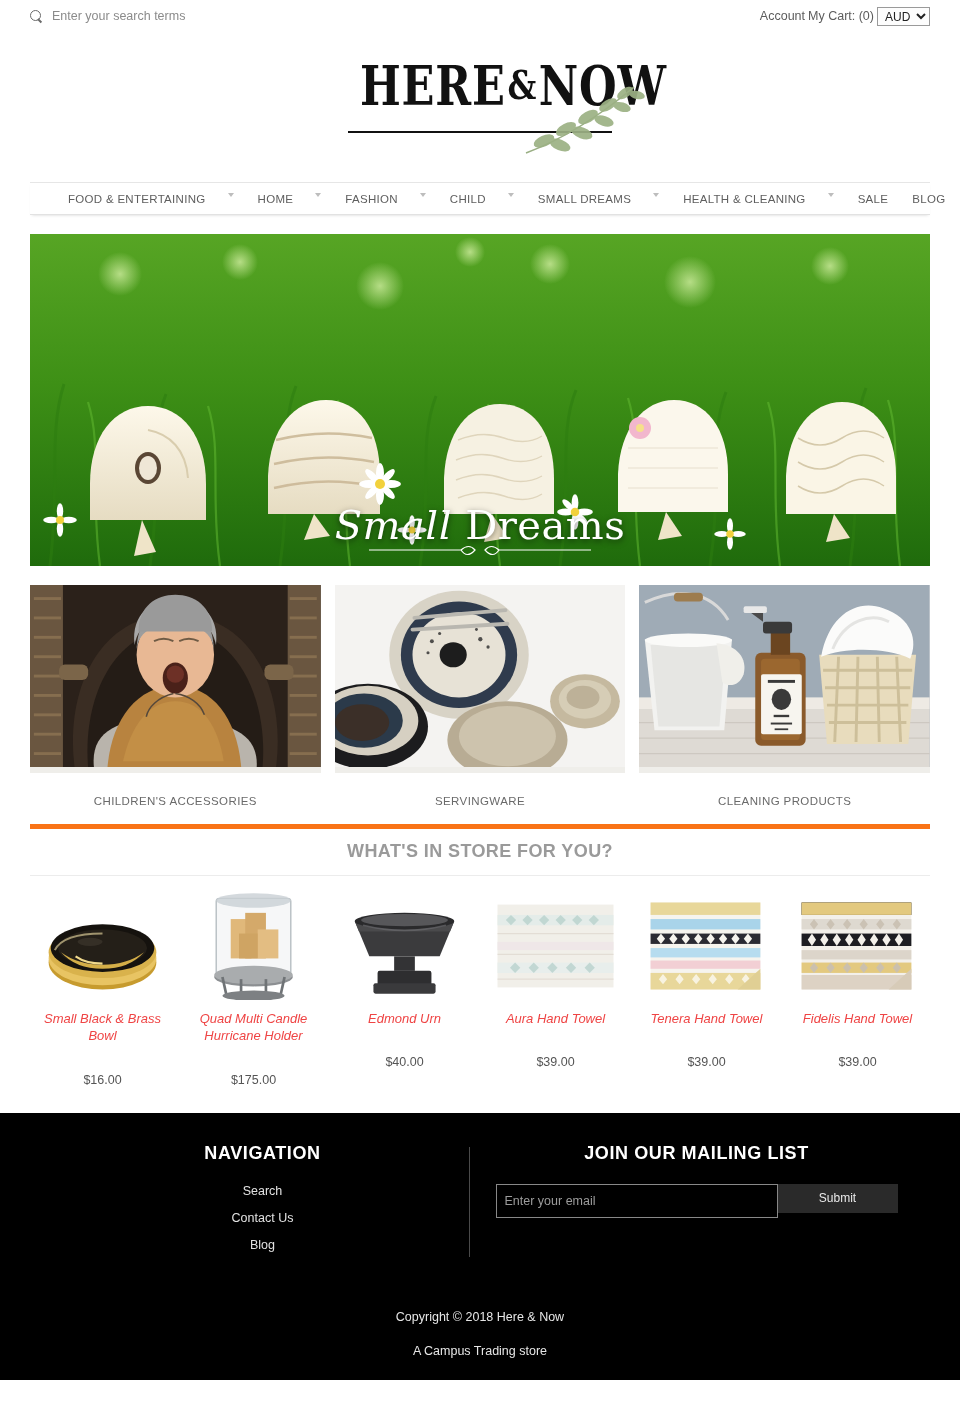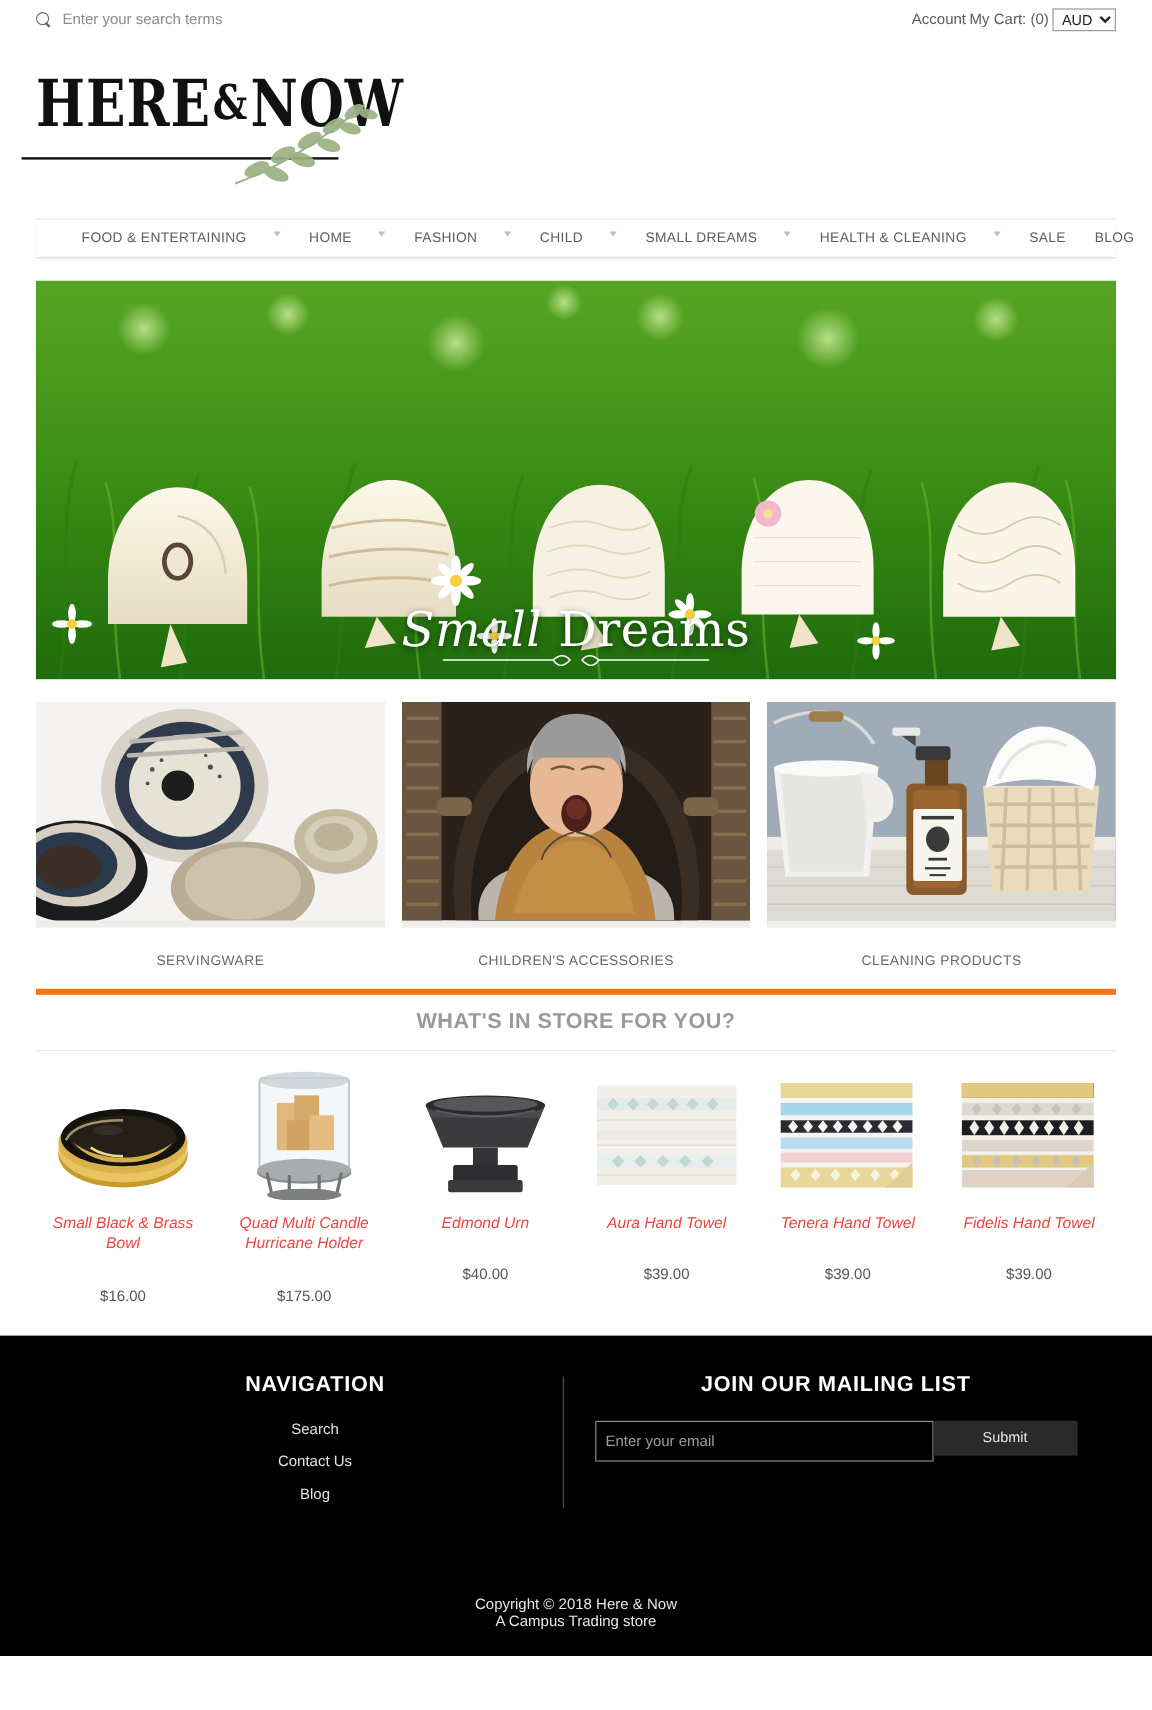--- a/index.html
+++ b/index.html
@@ -45,21 +45,21 @@
   .currency-select {
     font-family: "Liberation Sans", sans-serif;
     font-size: 12px; color: #222;
     border: 1px solid #9a9a9a; background: #fdfdfd;
     padding: 1px 2px 1px 3px; height: 19px; border-radius: 0;
   }
 
   
   .logo-wrap {
     height: 150px;
-    display: flex; align-items: center;  text-decoration: underline;
+    display: flex; align-items: center; justify-content: center; text-decoration: underline;
   }
   .logo { position: relative; width: 300px; height: 108px; }
   .logo-text {
     position: absolute; left: 0; right: 0; top: 6px;
     text-align: center;
     font-family: "DejaVu Serif", serif;
     font-weight: 700;
     font-size: 54px;
     line-height: 1;
     letter-spacing: 1px;
@@ -218,21 +218,21 @@
     width: 120px; height: 29px;
     background: #2a2a2a; border: none;
     color: #e8e8e8; font-size: 12px;
     cursor: pointer;
     font-family: "Liberation Sans", sans-serif;
   }
   .copyright {
     position: absolute; left: 0; right: 0; bottom: 22px;
     text-align: center;
   }
-  .copy-line { font-size: 12.5px; color: #e6e6e6; }
+  .copy-line { font-size: 12.5px; color: #e6e6e6; margin-bottom: 20px; }
   .copy-line:last-child { margin-bottom: 0; }
 </style>
 </head>
 <body>
 
 <div class="topbar">
   <div class="search-box">
     <span class="search-icon"></span>
     <input class="search-field" type="text" placeholder="Enter your search terms" style="">
   </div>
@@ -464,54 +464,20 @@
     <path d="M96 8 q8 -7 14 0 q-8 9 -14 0" fill="none" stroke="#ffffff" stroke-width="1.2"></path>
     <path d="M134 8 q-8 -7 -14 0 q8 9 14 0" fill="none" stroke="#ffffff" stroke-width="1.2"></path>
   </svg>
 </div>
 
 <div class="cats">
 
   <div>
     <div class="cat-img">
       <svg viewBox="0 0 300 188" preserveAspectRatio="xMidYMid slice">
-        <rect width="300" height="188" fill="#f4f3f1"></rect>
-        <ellipse cx="128" cy="72" rx="72" ry="66" fill="#d8d3c6"></ellipse>
-        <ellipse cx="128" cy="72" rx="60" ry="55" fill="#2f3b4d"></ellipse>
-        <ellipse cx="128" cy="72" rx="48" ry="44" fill="#e7e2d6"></ellipse>
-        <ellipse cx="122" cy="72" rx="14" ry="13" fill="#1d1d1d"></ellipse>
-        <g fill="#2a2a2a" opacity=".8">
-          <circle cx="100" cy="58" r="2"></circle>
-            <circle cx="108" cy="50" r="1.6"></circle>
-          <circle cx="150" cy="56" r="2.2"></circle>
-            <circle cx="158" cy="64" r="1.7"></circle>
-          <circle cx="146" cy="46" r="1.5"></circle>
-            <circle cx="96" cy="70" r="1.6"></circle>
-        </g>
-        <g stroke="#b9b7b0" stroke-width="4" stroke-linecap="round">
-          <path d="M82 34 L176 26"></path>
-          <path d="M80 46 L178 40"></path>
-        </g>
-        <ellipse cx="34" cy="146" rx="62" ry="44" fill="#1c1c1e"></ellipse>
-        <ellipse cx="34" cy="140" rx="52" ry="36" fill="#d6d0c2"></ellipse>
-        <ellipse cx="30" cy="140" rx="40" ry="28" fill="#2b3a4a"></ellipse>
-        <ellipse cx="28" cy="142" rx="28" ry="19" fill="#3b2f28"></ellipse>
-        <ellipse cx="178" cy="160" rx="62" ry="40" fill="#b8ac94"></ellipse>
-        <ellipse cx="178" cy="156" rx="50" ry="31" fill="#cdc3ad"></ellipse>
-        <ellipse cx="258" cy="120" rx="36" ry="28" fill="#c5b99f"></ellipse>
-        <ellipse cx="258" cy="118" rx="27" ry="20" fill="#d6cdb6"></ellipse>
-        <ellipse cx="256" cy="116" rx="17" ry="12" fill="#bdb198"></ellipse>
-      </svg>
-    </div>
-    <div class="cat-label">SERVINGWARE</div>
-  </div>
-
-  <div>
-    <div class="cat-img">
-      <svg viewBox="0 0 300 188" preserveAspectRatio="xMidYMid slice">
         <rect width="300" height="188" fill="#2b211a"></rect>
         <path d="M46 188 C36 110 70 30 150 30 C230 30 264 110 254 188 Z" fill="#3a2d23"></path>
         <path d="M60 188 C54 118 86 46 150 46 C214 46 246 118 240 188 Z" fill="#241c16"></path>
         <rect x="0" y="0" width="34" height="188" fill="#6a5640"></rect>
         <rect x="266" y="0" width="34" height="188" fill="#6a5640"></rect>
         <g stroke="#8d7453" stroke-width="3" opacity=".8">
           <path d="M4 14 H32"></path>
             <path d="M4 34 H32"></path>
             <path d="M4 54 H32"></path>
             <path d="M4 74 H32"></path>
@@ -548,20 +514,54 @@
         <path d="M150 112 C164 114 176 122 180 134" stroke="#55483b" stroke-width="1.6" fill="none"></path>
         <path d="M148 112 C132 116 122 126 120 136" stroke="#55483b" stroke-width="1.6" fill="none"></path>
       </svg>
     </div>
     <div class="cat-label">CHILDREN'S ACCESSORIES</div>
   </div>
 
   <div>
     <div class="cat-img">
       <svg viewBox="0 0 300 188" preserveAspectRatio="xMidYMid slice">
+        <rect width="300" height="188" fill="#f4f3f1"></rect>
+        <ellipse cx="128" cy="72" rx="72" ry="66" fill="#d8d3c6"></ellipse>
+        <ellipse cx="128" cy="72" rx="60" ry="55" fill="#2f3b4d"></ellipse>
+        <ellipse cx="128" cy="72" rx="48" ry="44" fill="#e7e2d6"></ellipse>
+        <ellipse cx="122" cy="72" rx="14" ry="13" fill="#1d1d1d"></ellipse>
+        <g fill="#2a2a2a" opacity=".8">
+          <circle cx="100" cy="58" r="2"></circle>
+            <circle cx="108" cy="50" r="1.6"></circle>
+          <circle cx="150" cy="56" r="2.2"></circle>
+            <circle cx="158" cy="64" r="1.7"></circle>
+          <circle cx="146" cy="46" r="1.5"></circle>
+            <circle cx="96" cy="70" r="1.6"></circle>
+        </g>
+        <g stroke="#b9b7b0" stroke-width="4" stroke-linecap="round">
+          <path d="M82 34 L176 26"></path>
+          <path d="M80 46 L178 40"></path>
+        </g>
+        <ellipse cx="34" cy="146" rx="62" ry="44" fill="#1c1c1e"></ellipse>
+        <ellipse cx="34" cy="140" rx="52" ry="36" fill="#d6d0c2"></ellipse>
+        <ellipse cx="30" cy="140" rx="40" ry="28" fill="#2b3a4a"></ellipse>
+        <ellipse cx="28" cy="142" rx="28" ry="19" fill="#3b2f28"></ellipse>
+        <ellipse cx="178" cy="160" rx="62" ry="40" fill="#b8ac94"></ellipse>
+        <ellipse cx="178" cy="156" rx="50" ry="31" fill="#cdc3ad"></ellipse>
+        <ellipse cx="258" cy="120" rx="36" ry="28" fill="#c5b99f"></ellipse>
+        <ellipse cx="258" cy="118" rx="27" ry="20" fill="#d6cdb6"></ellipse>
+        <ellipse cx="256" cy="116" rx="17" ry="12" fill="#bdb198"></ellipse>
+      </svg>
+    </div>
+    <div class="cat-label">SERVINGWARE</div>
+  </div>
+
+  <div>
+    <div class="cat-img">
+      <svg viewBox="0 0 300 188" preserveAspectRatio="xMidYMid slice">
         <rect width="300" height="188" fill="#9fabb6"></rect>
         <rect y="116" width="300" height="12" fill="#eeeae4"></rect>
         <rect y="128" width="300" height="60" fill="#dedad4"></rect>
         <g stroke="#cdc8c1" stroke-width="1.2">
           <path d="M0 142 H300"></path>
             <path d="M0 158 H300"></path>
             <path d="M0 174 H300"></path>
         </g>
         <path d="M6 18 C40 2 74 6 92 36" stroke="#d9d9d9" stroke-width="3" fill="none"></path>
         <rect x="36" y="8" width="30" height="9" rx="4" fill="#9d7c4e"></rect>

